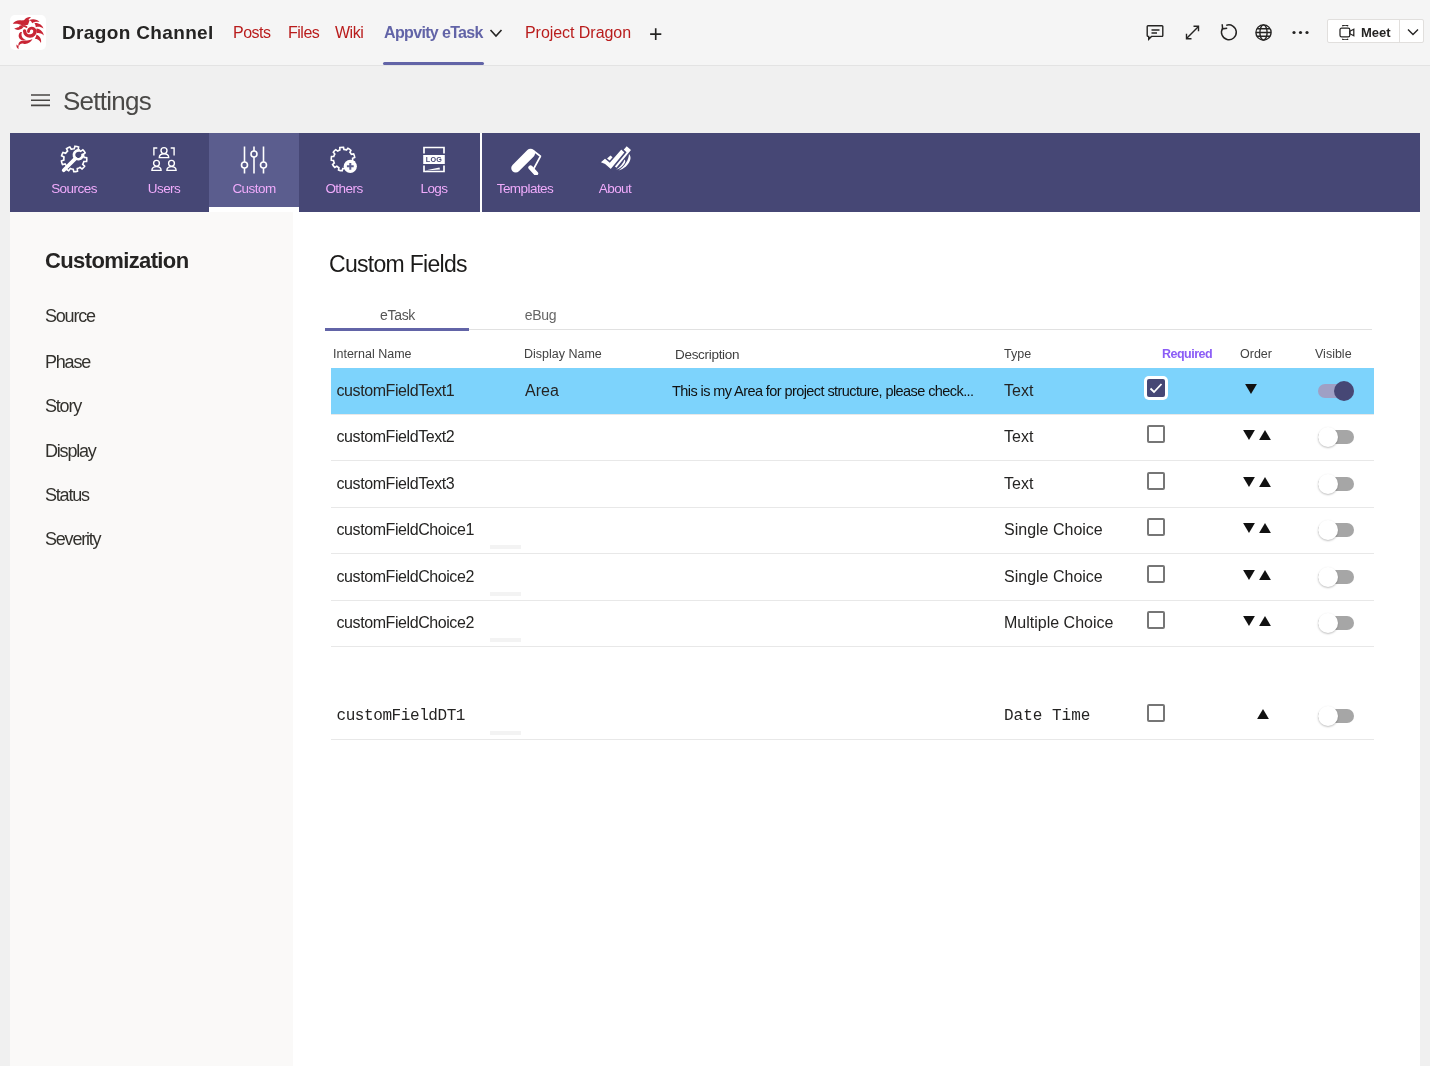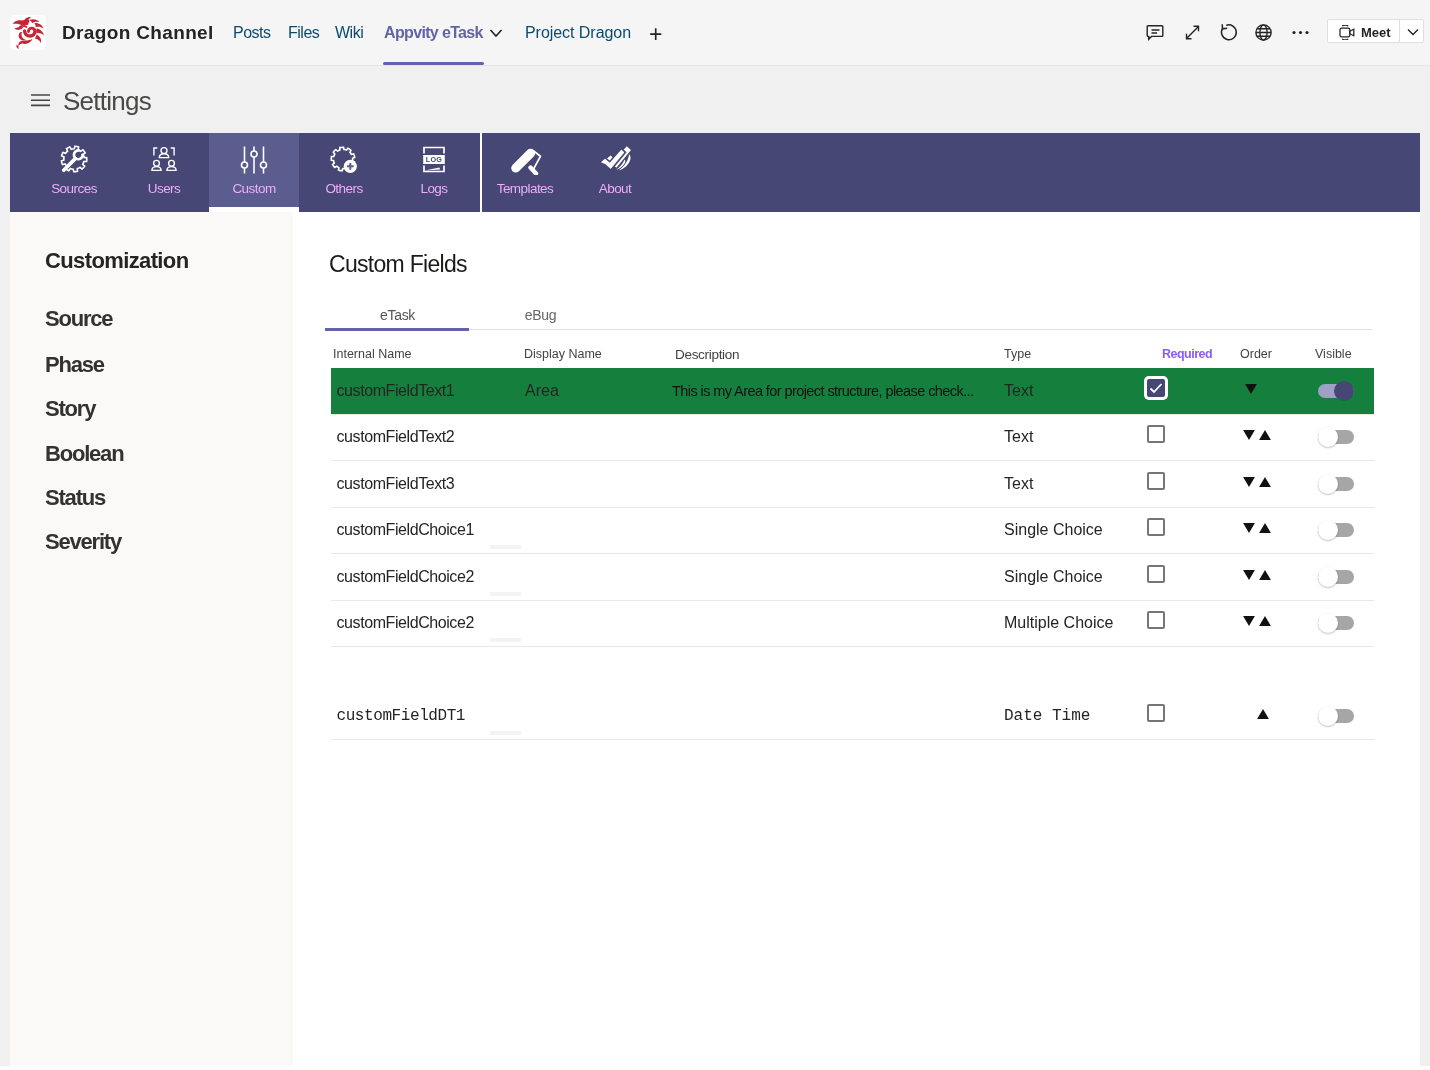--- a/index.html
+++ b/index.html
@@ -4,21 +4,21 @@
 <style>
   * { margin:0; padding:0; box-sizing:border-box; }
   html,body { width:1430px; height:1070px; overflow:hidden; }
   body { font-family:"Liberation Sans", sans-serif; background:#f0f0f0; position:relative; }
   .abs { position:absolute; }
 
   
   #topbar { position:absolute; left:0; top:0; width:1430px; height:66px; background:#f5f5f5; border-bottom:1px solid #e3e3e3; }
   #logo { position:absolute; left:10px; top:15px; width:36px; height:35px; background:#fff; border-radius:5px; }
   #chname { position:absolute; left:62px; top:22px; font-size:19px; font-weight:700; color:#252423; letter-spacing:0.35px; }
-  .ttab { position:absolute; top:24px; font-size:16px; color:#0c4a6e; letter-spacing:-0.5px; }
+  .ttab { position:absolute; top:24px; font-size:16px; color:#b91c1c; letter-spacing:-0.5px; }
   #tsel { position:absolute; left:384px; top:24px; font-size:16px; font-weight:700; color:#6264a7; letter-spacing:-0.65px; }
   #tsel-underline { position:absolute; left:383px; top:62px; width:101px; height:3px; background:#6264a7; border-radius:2px; }
   #plus { position:absolute; left:649px; top:21px; font-size:23px; font-weight:300; color:#252423; }
   .ricon { position:absolute; top:22px; }
   #meetbtn { position:absolute; left:1327px; top:19px; width:97px; height:24px; background:#fff; border:1px solid #e1dfdd; border-radius:2px; }
   #meetdiv { position:absolute; left:71px; top:0px; width:1px; height:22px; background:#e1dfdd; }
   #meettxt { position:absolute; left:33px; top:5px; font-size:13px; font-weight:700; color:#252423; }
 
   
   #settingsbar { position:absolute; left:0; top:67px; width:1430px; height:66px; background:#f0f0f0; }
@@ -31,21 +31,21 @@
   .titem .ticon { position:absolute; left:50%; top:11px; transform:translateX(-50%); }
   .titem .tlabel { position:absolute; width:100%; text-align:center; top:48px; font-size:13.5px; letter-spacing:-0.55px; color:#f0abfc; }
   #titem-custom { background:#5b5d8e; height:74px; }
   #custom-notch { position:absolute; left:199px; top:74px; width:90px; height:5px; background:#fff; }
   #tsep { position:absolute; left:470px; top:0px; width:2px; height:79px; background:#fff; }
 
   
   #content { position:absolute; left:10px; top:212px; width:1410px; height:858px; background:#fff; }
   #sidebar { position:absolute; left:0; top:0; width:283px; height:854px; background:#faf9f8; }
   #sbtitle { position:absolute; left:35px; top:36px; font-size:22px; font-weight:700; color:#252423; letter-spacing:-0.62px; }
-  .sbitem { position:absolute; left:35px; font-size:22px; letter-spacing:-1.2px; color:#33322e;font-weight:bold; }
+  .sbitem { position:absolute; left:35px; font-size:18px; letter-spacing:-1.2px; color:#33322e; }
   #sbsel { position:absolute; left:0; top:347px; width:283px; height:46px; background:#5f6198; }
   #sbsel span { position:absolute; left:34px; top:10.5px; font-size:18px; letter-spacing:-0.5px; color:#fff; }
 
   
   #main { position:absolute; left:283px; top:0; width:1127px; height:858px; background:#fff; }
   #cftitle { position:absolute; left:36px; top:39px; font-size:23px; letter-spacing:-0.7px; color:#1b1a19; }
   .apptab { position:absolute; top:95px; width:143px; text-align:center; font-size:14px; letter-spacing:-0.3px; color:#666; }
   #tabline-active { position:absolute; left:32px; top:116px; width:144px; height:3px; background:#6264a7; }
   #tabline-rest { position:absolute; left:176px; top:117px; width:903px; height:1px; background:#e1e1e1; }
 
@@ -242,40 +242,40 @@
   </div>
 <div id="custom-notch"></div>
 </div>
 
 <div id="content">
   <div id="sidebar">
     <span id="sbtitle">Customization</span>
     <span class="sbitem" style="top:94px;">Source</span>
     <span class="sbitem" style="top:140px;">Phase</span>
     <span class="sbitem" style="top:184px;">Story</span>
-    <span class="sbitem" style="top:229px;">Boolean</span>
+    <span class="sbitem" style="top:229px;">Display</span>
     <span class="sbitem" style="top:273px;">Status</span>
     <span class="sbitem" style="top:317px;">Severity</span>
   </div>
   <div id="main">
     <div id="cftitle">Custom Fields</div>
     <div class="apptab" style="left:33px; color:#555;">eTask</div>
     <div class="apptab" style="left:176px;">eBug</div>
     <div id="tabline-active"></div>
     <div id="tabline-rest"></div>
 
     <span class="th" style="left:40px;">Internal Name</span>
     <span class="th" style="left:231px;">Display Name</span>
     <span class="th" style="left:382px; font-size:13.5px; letter-spacing:-0.3px; color:#3f3f3f;">Description</span>
     <span class="th" style="left:711px;">Type</span>
     <span class="th" style="left:853px; font-weight:700; letter-spacing:-0.5px; color:#8b5cf6;margin-left:16px;">Required</span>
     <span class="th" style="left:947px;">Order</span>
     <span class="th" style="left:1022px;">Visible</span>
 
-    <div class="row" style="top:156px; background:#15803d;">
+    <div class="row" style="top:156px; background:#7dd3fc;">
       <span class="cell c-int">customFieldText1</span>
       <span class="cell c-disp">Area</span>
       <span class="cell c-desc">This is my Area for project structure, please check...</span>
       <span class="cell c-type">Text</span>
       <div class="chk on"><svg width="18" height="18" viewBox="0 0 18 18">
             <path d="M3.5 9.5 L7 13 L14.5 5" stroke="#fff" stroke-width="1.8" fill="none"></path>
           </svg></div>
       <span class="ord" style="left:890px;"><svg width="12" height="11" viewBox="0 0 12 11">
             <path d="M0.1 0.4 h11.8 l-5.9 10.2 z" fill="#111"></path>
           </svg></span>

